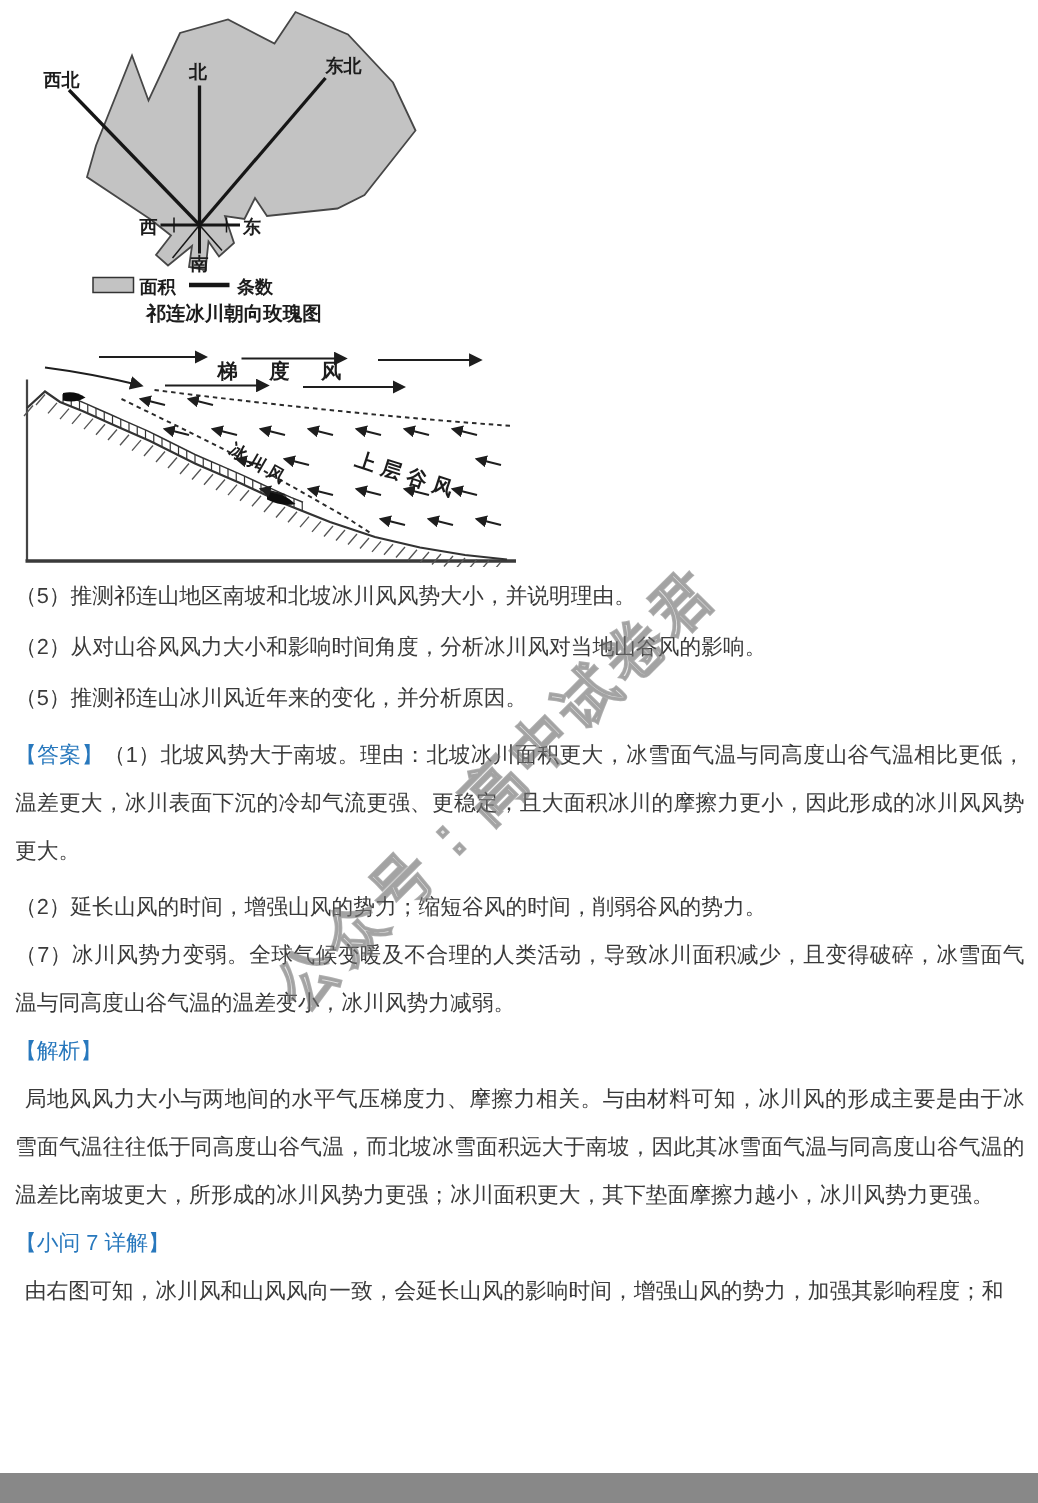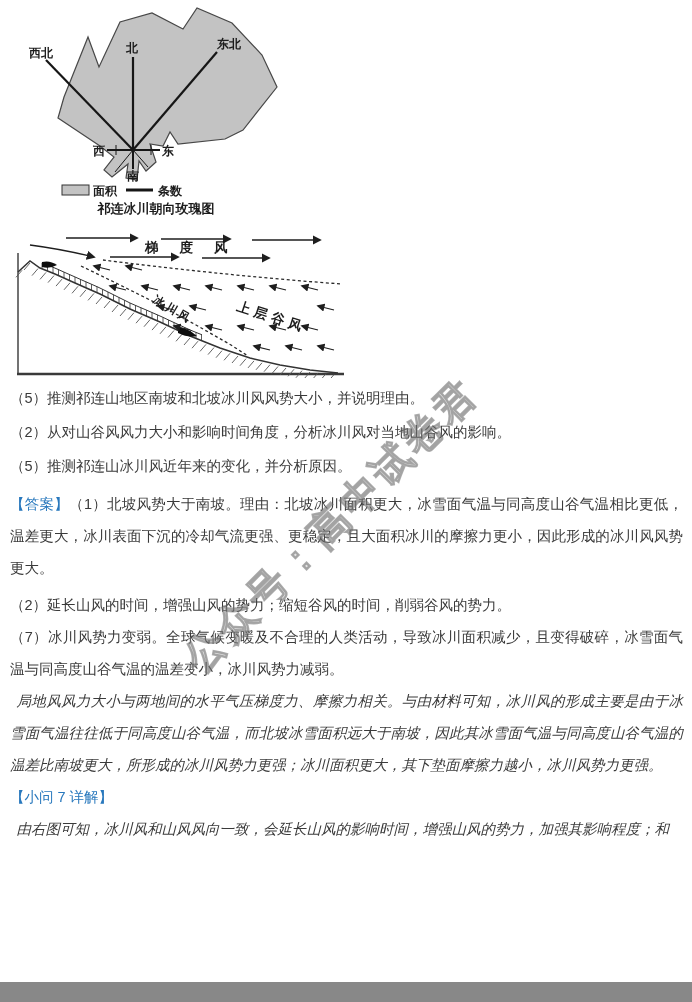--- a/index.html
+++ b/index.html
@@ -12,21 +12,21 @@
   #rose-svg   { position:absolute; left:0px;  top:4px;  }
   #sect-svg   { position:absolute; left:6px;  top:226px; }
   .dia-label  { fill:#1c1c1c; font-weight:600; font-family:"Liberation Serif","DejaVu Serif",serif; }
   
   #textcol { position:absolute; left:10px; right:9px; top:381px; color:#3a3a3a;
              font-size:14.5px; text-align:justify; }
   #textcol p { line-height:32px; }
   #textcol p.q { line-height:34px; }
   #textcol p.gap { margin-top:5px; }
   .blue { color:#2878bd; }
-  .ind  { text-indent:0.45em;font-style:italic; }
+  .ind  { text-indent:0.45em; }
   
   #watermark {
     position:absolute; left:116px; top:498px; width:430px;
     transform:rotate(-45deg); transform-origin:center;
     font-size:40px; font-weight:700; letter-spacing:4px; white-space:nowrap;
     color:rgba(135,135,135,0.22);
     -webkit-text-stroke:1.2px rgba(110,110,110,0.55);
     pointer-events:none; z-index:5; text-align:center;
     font-family:"Liberation Serif","DejaVu Serif",serif;
   }
@@ -155,20 +155,21 @@
 
   <div id="textcol">
     <p class="q">（5）推测祁连山地区南坡和北坡冰川风风势大小，并说明理由。</p>
     <p class="q">（2）从对山谷风风力大小和影响时间角度，分析冰川风对当地山谷风的影响。</p>
     <p class="q">（5）推测祁连山冰川风近年来的变化，并分析原因。</p>
 
     <p class="gap"><span class="blue">【答案】</span><span>（1）北坡风势大于南坡。理由：北坡冰川面积更大，冰雪面气温与同高度山谷气温相比更低，温差更大，冰川表面下沉的冷却气流更强、更稳定，且大面积冰川的摩擦力更小，因此形成的冰川风风势更大。</span></p>
     <p class="gap">（2）延长山风的时间，增强山风的势力；缩短谷风的时间，削弱谷风的势力。</p>
     <p>（7）冰川风势力变弱。全球气候变暖及不合理的人类活动，导致冰川面积减少，且变得破碎，冰雪面气温与同高度山谷气温的温差变小，冰川风势力减弱。</p>
 
+    <p class="blue">【解析】</p>
 
     <p class="ind">局地风风力大小与两地间的水平气压梯度力、摩擦力相关。与由材料可知，冰川风的形成主要是由于冰雪面气温往往低于同高度山谷气温，而北坡冰雪面积远大于南坡，因此其冰雪面气温与同高度山谷气温的温差比南坡更大，所形成的冰川风势力更强；冰川面积更大，其下垫面摩擦力越小，冰川风势力更强。</p>
 
     <p class="blue">【小问 7 详解】</p>
     <p class="ind">由右图可知，冰川风和山风风向一致，会延长山风的影响时间，增强山风的势力，加强其影响程度；和</p>
   </div>
 
   <div id="watermark">公众号：高中试卷君</div>
 </div>
 

